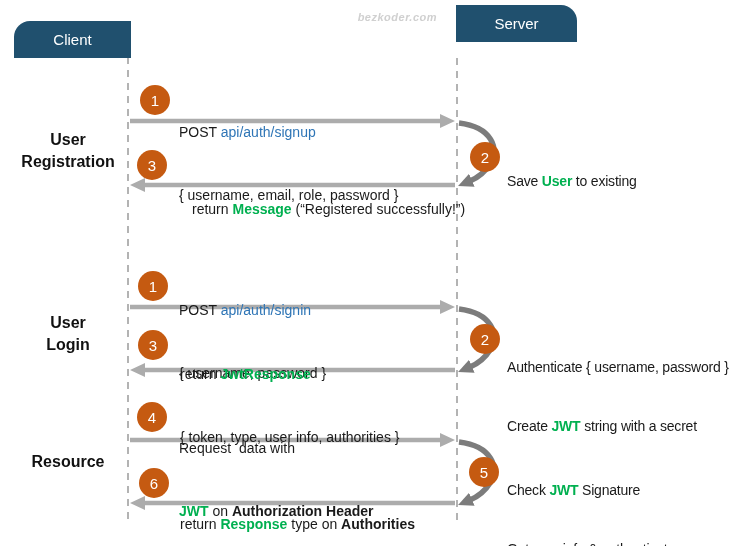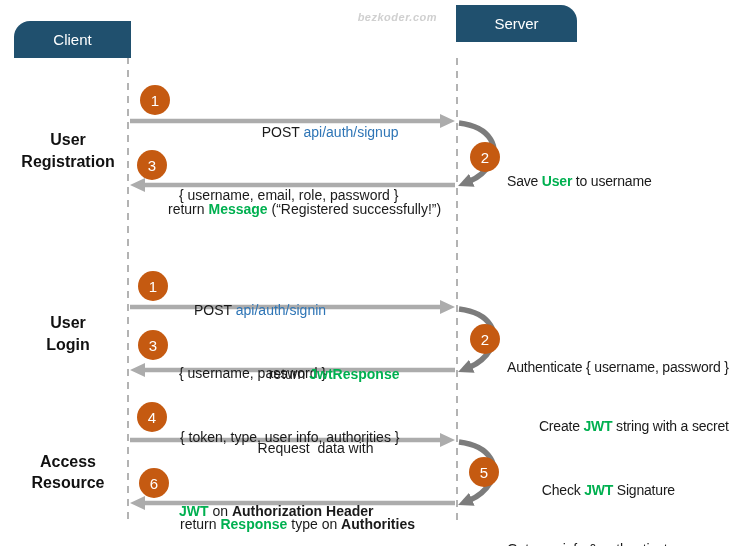--- a/index.html
+++ b/index.html
@@ -13,21 +13,21 @@
   .watermark{position:absolute;left:330px;top:11px;width:107px;text-align:right;
              font-style:italic;font-weight:bold;color:#D0D0D0;font-size:11px;
              letter-spacing:.5px;z-index:2;}
   .sec{position:absolute;left:3px;width:130px;text-align:center;font-weight:bold;
        color:#111;font-size:16px;line-height:22px;z-index:2;}
   .sec.reg{top:129px;} .sec.login{top:312px;} .sec.access{top:451px;line-height:21px;}
   .num{position:absolute;width:30px;height:30px;border-radius:50%;background:#C55A11;
        color:#fff;font-size:15px;display:flex;align-items:center;justify-content:center;
        z-index:3;}
   .msg{position:absolute;font-size:14px;line-height:21px;color:#1a1a1a;
-       white-space:pre;z-index:2;text-align:right;}
+       white-space:pre;z-index:2;}
   .msg.srv{font-size:14px;line-height:19.5px;letter-spacing:-0.2px;}
   .lk{color:#2E75B6;}
   .gr{color:#00B050;font-weight:bold;}
   .bd{font-weight:bold;}
 </style>
 </head>
 <body>
 
 <div class="stage">
 
@@ -66,42 +66,41 @@
 
   <div class="sec reg">
     <div>User</div>
     <div>Registration</div>
   </div>
   <div class="sec login">
     <div>User</div>
     <div>Login</div>
   </div>
   <div class="sec access">
-    <div>Access</div>
     <div>Resource</div>
   </div>
 
   <div class="num" style="left:140px;top:85px">1</div>
   <div class="num" style="left:470px;top:142px">2</div>
   <div class="num" style="left:137px;top:150px">3</div>
   <div class="num" style="left:138px;top:271px">1</div>
   <div class="num" style="left:470px;top:324px">2</div>
   <div class="num" style="left:138px;top:330px">3</div>
   <div class="num" style="left:137px;top:402px">4</div>
   <div class="num" style="left:469px;top:457px">5</div>
   <div class="num" style="left:139px;top:468px">6</div>
 
   <div class="msg" style="left:179px;top:80px">
     <div><span>POST </span><span class="lk">api/auth/signup</span></div>
     <div>{ username, email, role, password }</div>
   </div>
   <div class="msg srv" style="left:507px;top:133px">
-    <div><span>Save </span><span class="gr">User</span><span> to username</span></div>
+    <div><span>Save </span><span class="gr">User</span><span> to existing</span></div>
   </div>
-  <div class="msg" style="left:168px;top:157px">
+  <div class="msg" style="left:192px;top:157px">
     <div><span>return </span><span class="gr">Message</span><span> (“Registered successfully!”)</span></div>
   </div>
 
   <div class="msg" style="left:179px;top:258px">
     <div><span>POST </span><span class="lk">api/auth/signin</span></div>
     <div>{ username, password }</div>
   </div>
   <div class="msg srv" style="left:507px;top:319px">
     <div>Authenticate { username, password }</div>
     <div><span>Create </span><span class="gr">JWT</span><span> string with a secret</span></div>

